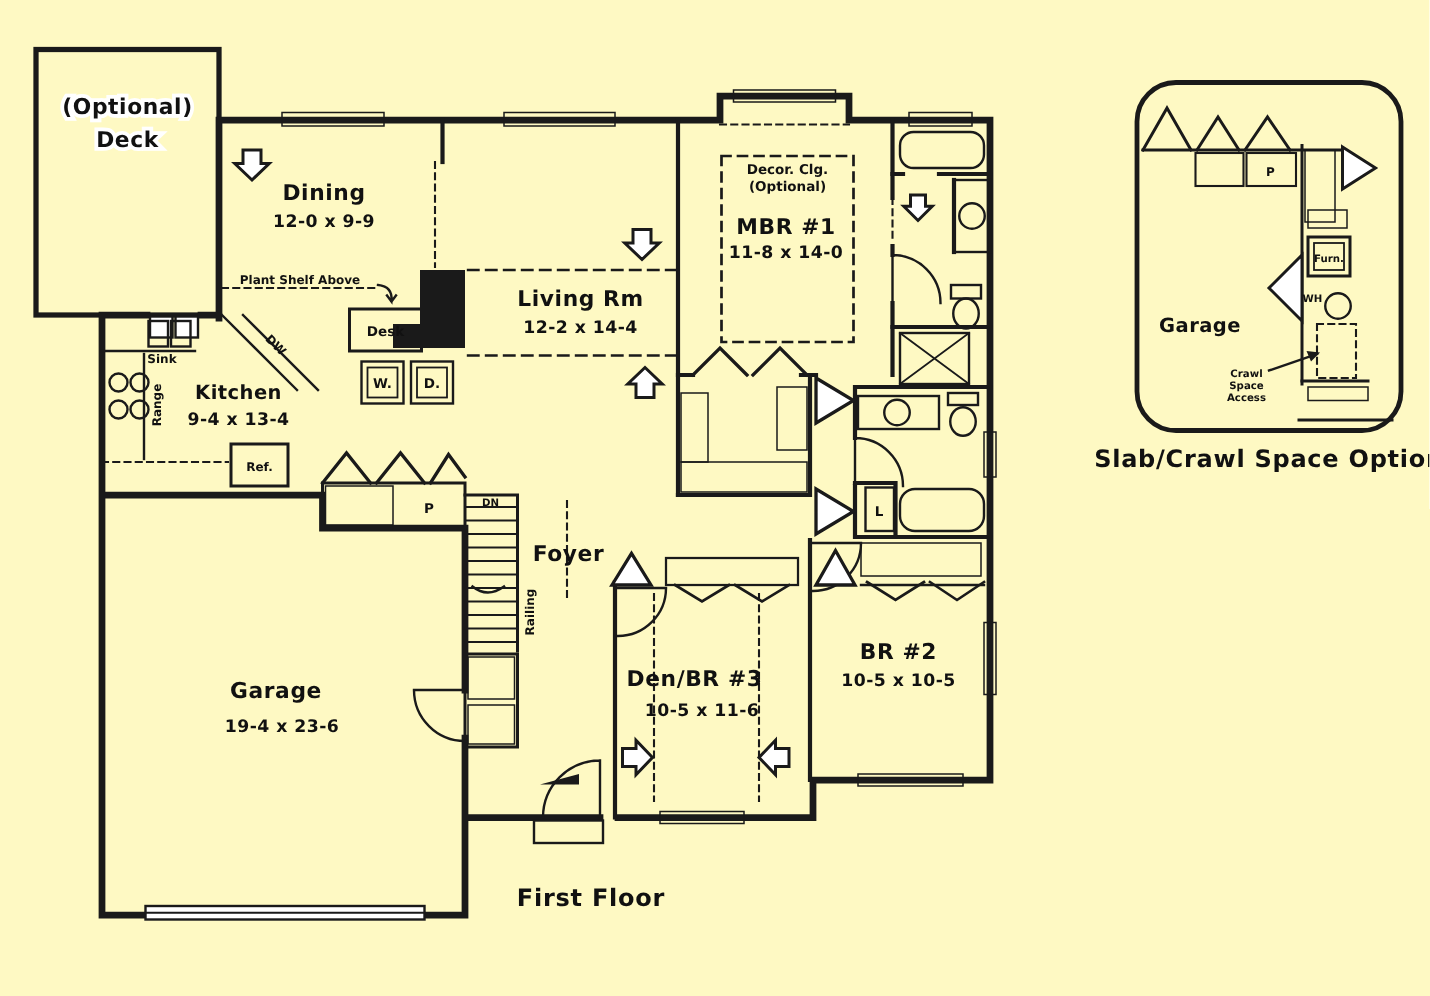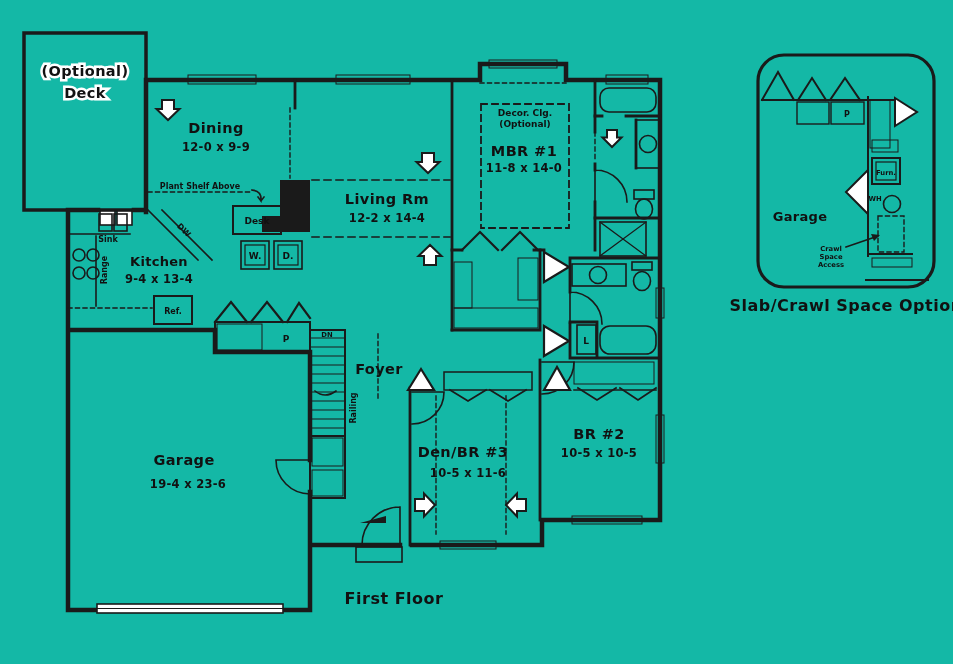--- a/index.html
+++ b/index.html
@@ -1,16 +1,16 @@
 <!DOCTYPE html>
 <html><head>
 <meta charset="utf-8">
 <style>
   html,body{margin:0;padding:0;background:#fff;}
-  .page{position:relative;width:953px;height:664px;background:#14b8a6;overflow:hidden;}
+  .page{position:relative;width:953px;height:664px;background:#fef9c3;overflow:hidden;}
   svg{position:absolute;left:0;top:0;}
   svg *{vector-effect:none;}
   path,rect,circle,ellipse,line,polyline,polygon{stroke:#1a1a1a;fill:none;stroke-linecap:square;}
   text{stroke:none;fill:#111;font-family:"DejaVu Sans","Liberation Sans",sans-serif;}
   .room{font-size:14.5px;font-weight:bold;letter-spacing:.4px;}
   .room-sm{font-size:13px;font-weight:bold;letter-spacing:.3px;}
   .dims{font-size:11.5px;font-weight:bold;letter-spacing:.3px;}
   .lbl{font-size:9px;font-weight:bold;}
   .lbl-sm{font-size:8px;font-weight:bold;}
   .lbl-xs{font-size:6.8px;font-weight:bold;}

